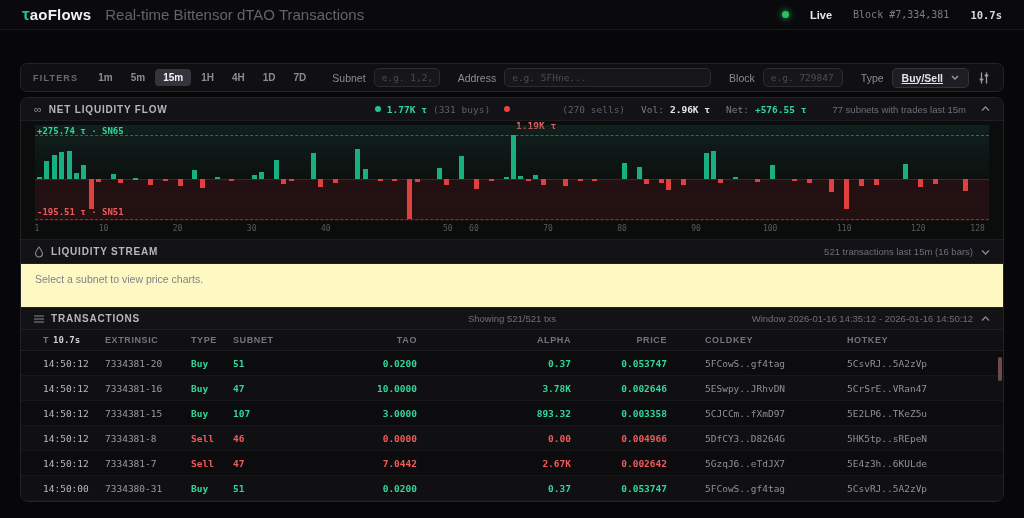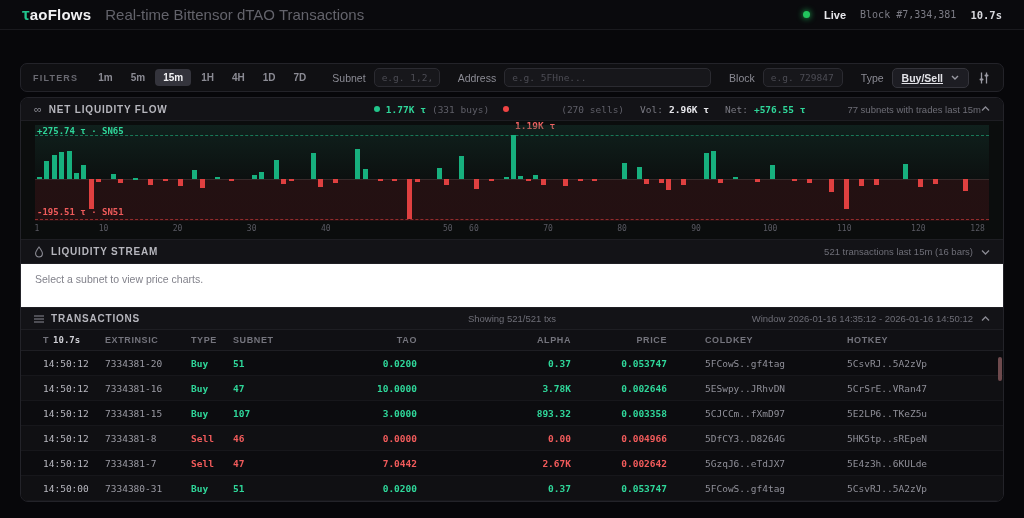--- a/index.html
+++ b/index.html
@@ -6,21 +6,21 @@
   html,body { width:1024px; height:518px; overflow:hidden; background:#07070a; }
   body { font-family:"Liberation Sans", sans-serif; color:#d5d5da; }
   .mono { font-family:"DejaVu Sans Mono", monospace; }
 
   
   .topbar { height:30px; background:#0a0a0d; border-bottom:1px solid #1a1a1e;
             display:flex; align-items:center; padding:0 22px; }
   .logo { font-size:15px; font-weight:800; letter-spacing:.2px; color:#f2f2f4; }
   .logo .tau { color:#21c58d; font-size:17px; }
   .top-sub { margin-left:14px; font-size:15px; color:#63636b; }
-  .top-right { margin-left:auto; display:flex; align-items:center; gap:14px; }
+  .top-right { margin-left:auto; display:flex; align-items:center; gap:21px; }
   .live-dot { width:7px; height:7px; border-radius:50%; background:#22c55e; box-shadow:0 0 6px #22c55e; }
   .live-label { font-size:11px; font-weight:700; color:#e8e8ec; }
   .block-label { font-size:10px; color:#7c7c85; }
   .block-time { font-size:10.5px; font-weight:700; color:#d8d8dd; }
 
   .main { padding:0 20px; }
 
   
   .filters { margin-top:33px; height:29px; background:#101013; border:1px solid #232329;
              border-radius:7px; display:flex; align-items:center; padding:0 12px; gap:8px; }
@@ -47,21 +47,21 @@
   
   .nf-head { height:23px; }
   .nf-stats { display:flex; align-items:center; gap:6px; margin-left:auto; font-size:9.5px; }
   .dot { width:6px; height:6px; border-radius:50%; display:inline-block; }
   .dot-g { background:#22c58b; } .dot-r { background:#ef4444; }
   .st-g { color:#2fd79a; font-weight:700; }
   .st-r { color:#f26262; font-weight:700;margin-top:32px; }
   .st-dim { color:#5f5f68; }
   .st-lab { color:#7a7a83; }
   .st-w { color:#e6e6ea; font-weight:700; }
-  .nf-right { margin-left:42px; display:flex; align-items:center; gap:0; font-size:9.5px; color:#6e6e77; }
+  .nf-right { margin-left:26px; display:flex; align-items:center; gap:15px; font-size:9.5px; color:#6e6e77; }
 
   
   .chart-wrap { background:#0b0d0d; padding:4px 14px 2px 14px; border-bottom:1px solid #1e1e23; }
   .plot { position:relative; height:96px; }
   .bg-up { position:absolute; left:0; right:0; top:0; height:54px;
            background:linear-gradient(180deg, rgba(26,74,62,.32), rgba(20,45,40,.10)); }
   .bg-dn { position:absolute; left:0; right:0; top:54px; bottom:0;
            background:linear-gradient(180deg, rgba(90,26,30,.30), rgba(70,20,24,.42)); }
   .dash-top { position:absolute; left:0; right:0; top:10px; border-top:1px dashed rgba(34,197,139,.55); }
   .dash-bot { position:absolute; left:0; right:0; top:94px; border-top:1px dashed rgba(239,68,68,.55); }
@@ -69,21 +69,21 @@
   .bar { position:absolute; width:5px; }
   .bar.up { background:#17b07e; }
   .bar.dn { background:#df4040; }
   .lbl-max { position:absolute; left:2px; top:1px; font-size:9px; color:#2fd79a; font-weight:700; }
   .lbl-min { position:absolute; left:2px; top:82px; font-size:9px; color:#ef5b5b; font-weight:700; }
   .axis { position:relative; height:16px; }
   .tick { position:absolute; top:3px; font-size:8px; color:#5a5a63; transform:translateX(-50%); }
 
   .ls-head { height:24px; }
   .pa-head { height:21px; }
-  .pa-body { height:44px; background:#ffffff; border-bottom:1px solid #1e1e23; padding:9px 14px; }
+  .pa-body { height:44px; background:#fef9c3; border-bottom:1px solid #1e1e23; padding:9px 14px; }
   .pa-empty { font-size:10.5px; color:#82828b; }
 
   
   .tx-head { height:22px; }
   .tx-showing { font-size:9.5px; color:#6e6e77; position:absolute; left:50%; transform:translateX(-50%); }
   .tx-headwrap { position:relative; }
   .thead { display:grid; grid-template-columns:62px 86px 42px 46px 138px 154px 96px 176px 164px 1fr;
            padding:0 24px 0 22px; height:21px; align-items:center; background:#101014;
            border-bottom:1px solid #1e1e23; font-size:9px; font-weight:700; letter-spacing:.6px; color:#74747d; }
   .th-r { text-align:right; }

